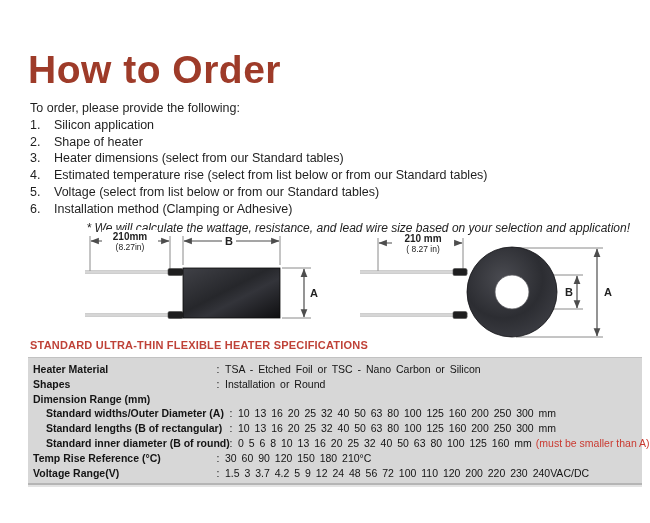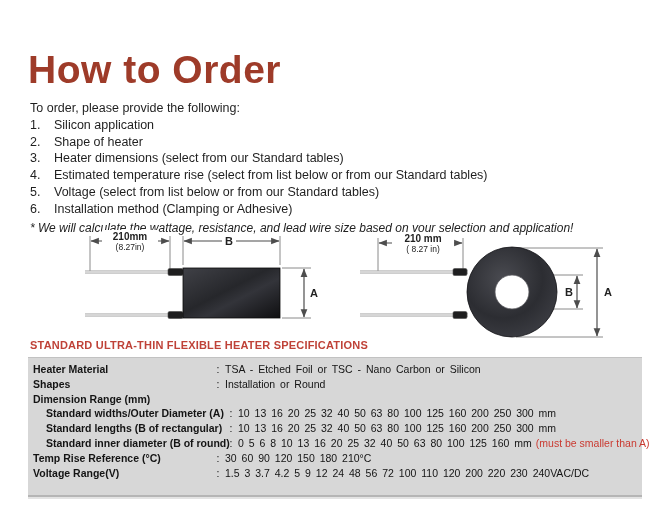--- a/index.html
+++ b/index.html
@@ -8,35 +8,35 @@
 
   
   .title{position:absolute;left:28px;top:48px;font-size:39px;font-weight:bold;
          color:#9e3b29;letter-spacing:0.5px;}
 
   
   .textblock{position:absolute;left:30px;top:100px;width:600px;font-size:12.5px;
              color:#1f1f1f;line-height:16.8px;}
   .li{display:flex;}
   .li .num{width:24px;flex:0 0 24px;}
-  .note{font-style:italic;font-size:12px;margin-top:2px;color:#222;}
+  .note{font-style:italic;font-size:12px;margin-top:2px;color:#222;text-align:right;}
 
   
   .diag{position:absolute;}
   .diag svg{display:block;}
   .dimtext{font-family:"Liberation Sans","DejaVu Sans",sans-serif;fill:#222;}
 
   
   .specheading{position:absolute;left:30px;top:339px;font-size:11px;font-weight:bold;
                color:#bf4238;letter-spacing:0.2px;}
 
   
   .spectable{position:absolute;left:28px;top:357px;width:614px;background:#d7d7d7;
              border-top:1px solid #c2c2c2;border-bottom:2px solid #b5b5b5;
-             box-shadow:0 2px 0 #e3e3e3;padding:4px 0 15px 0;font-size:10.5px;color:#141414;}
+             box-shadow:0 2px 0 #e3e3e3;padding:4px 0 3px 0;font-size:10.5px;color:#141414;}
   .srow{display:flex;height:14.8px;line-height:14.8px;align-items:center;}
   .slabel{width:178px;flex:0 0 178px;padding-left:5px;white-space:nowrap;}
   .srow.main .slabel{font-weight:bold;}
   .srow.sub .slabel{padding-left:18px;font-weight:bold;}
   .ssep{width:14px;flex:0 0 14px;text-align:center;}
   .sval{white-space:nowrap;word-spacing:2px;}
   .snote{color:#ca3a31;margin-left:4px;word-spacing:normal;}
 </style>
 </head>
 <body>

